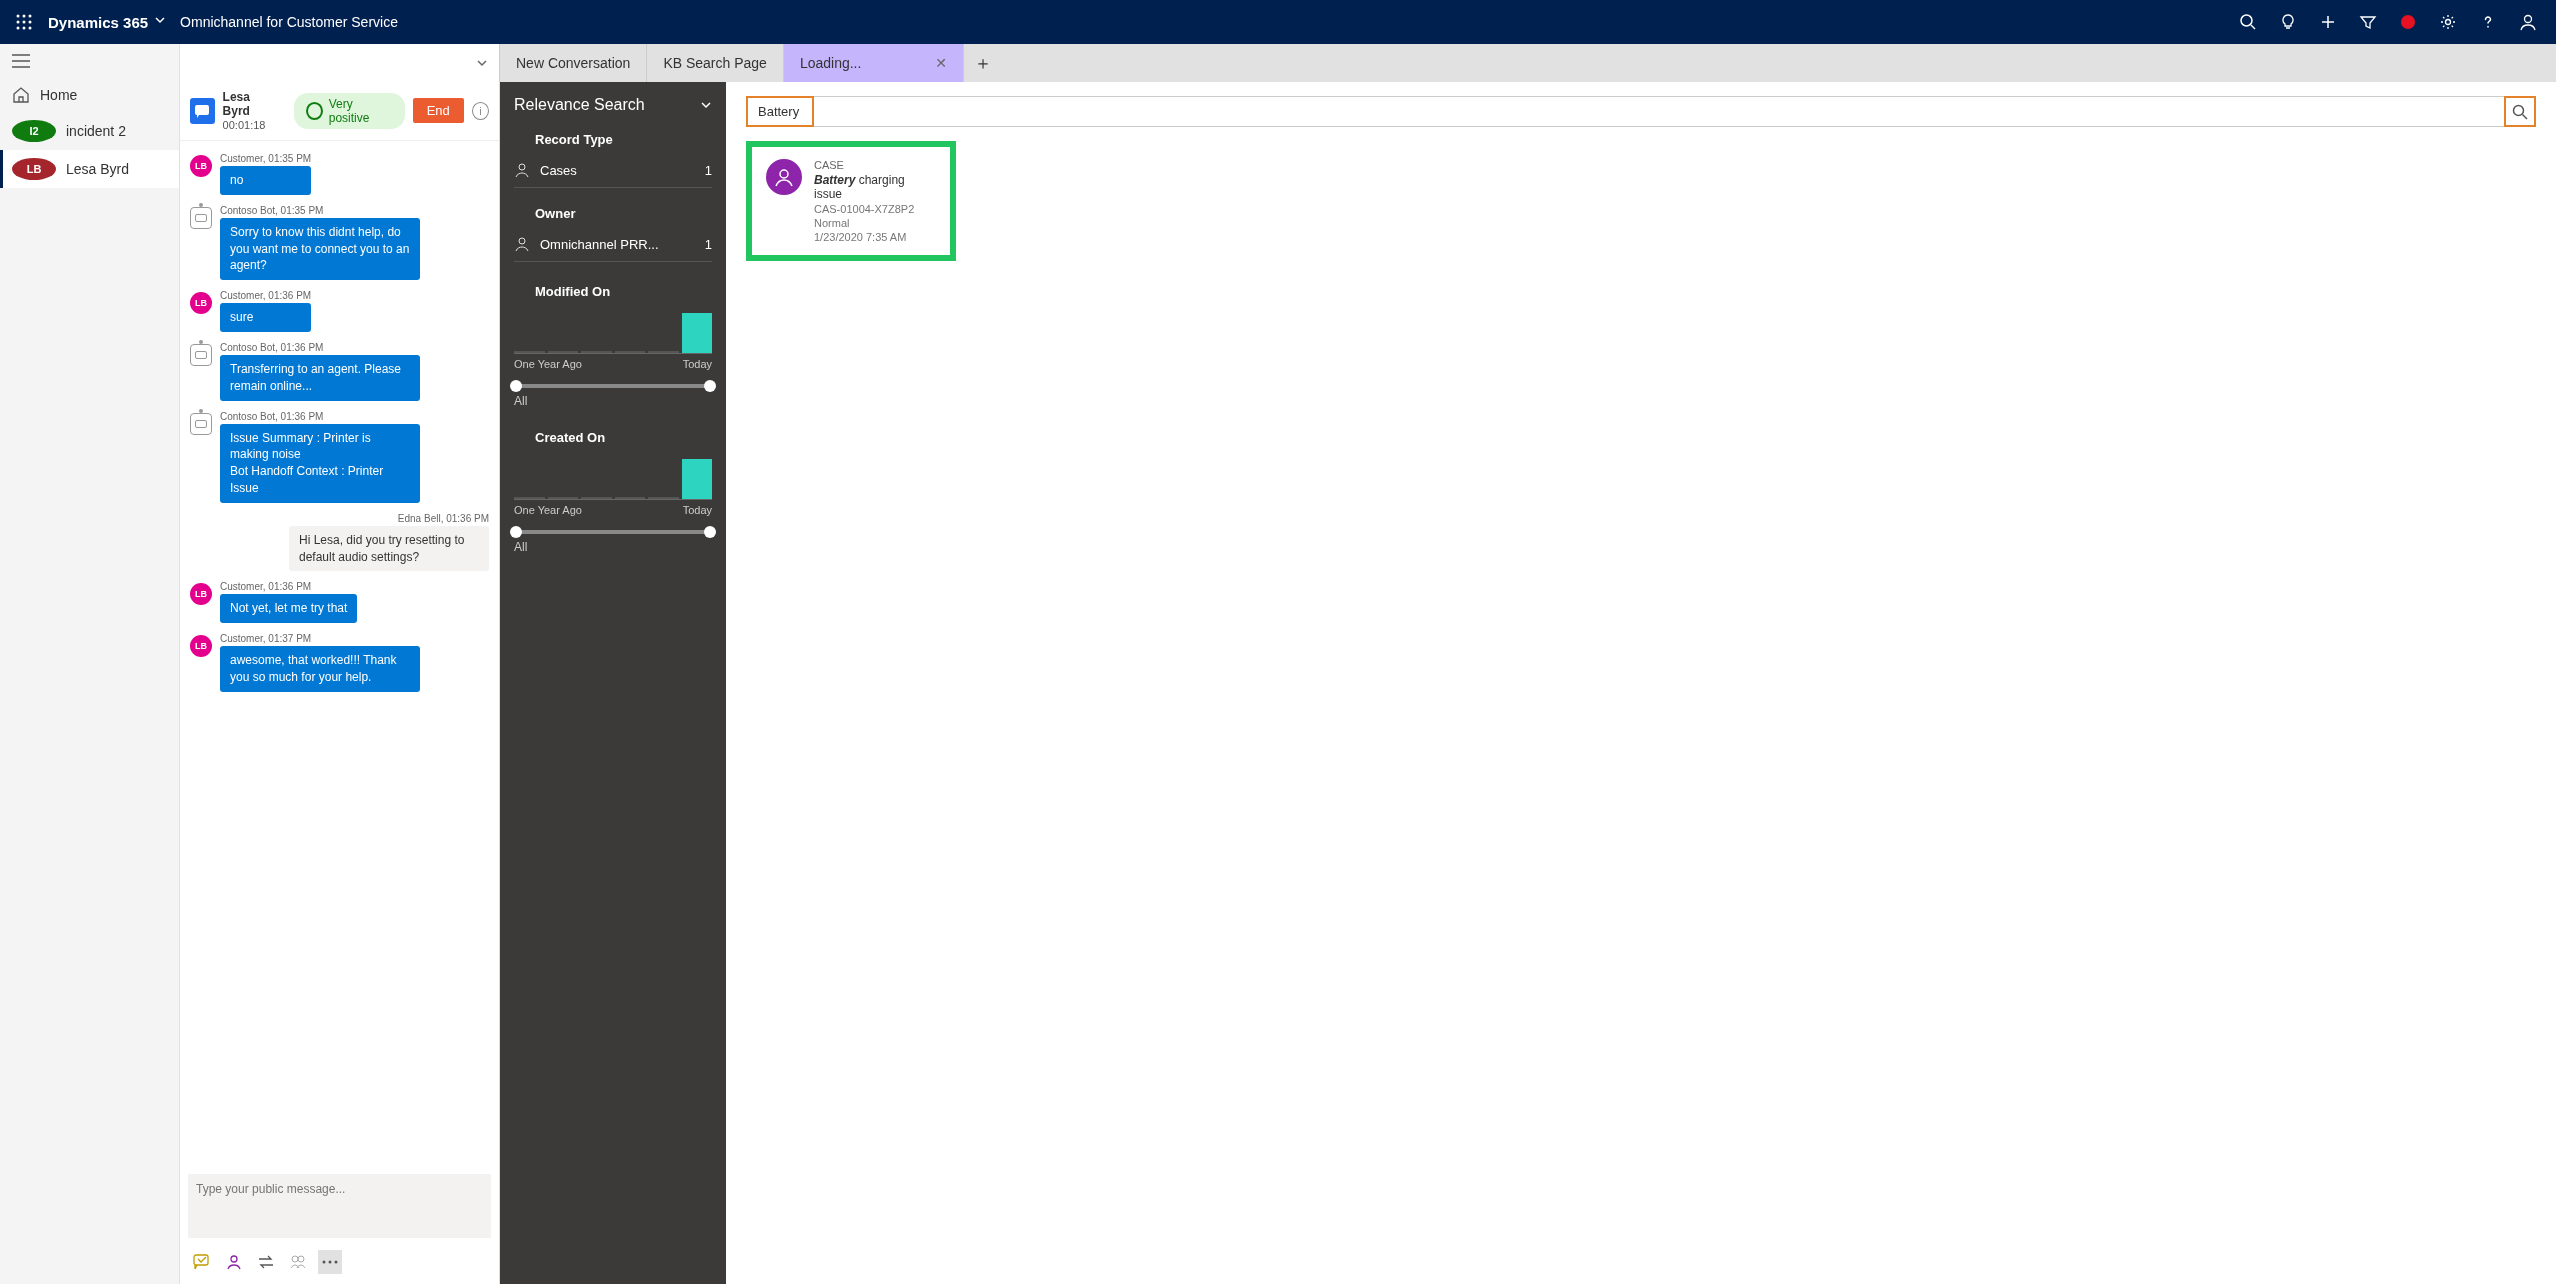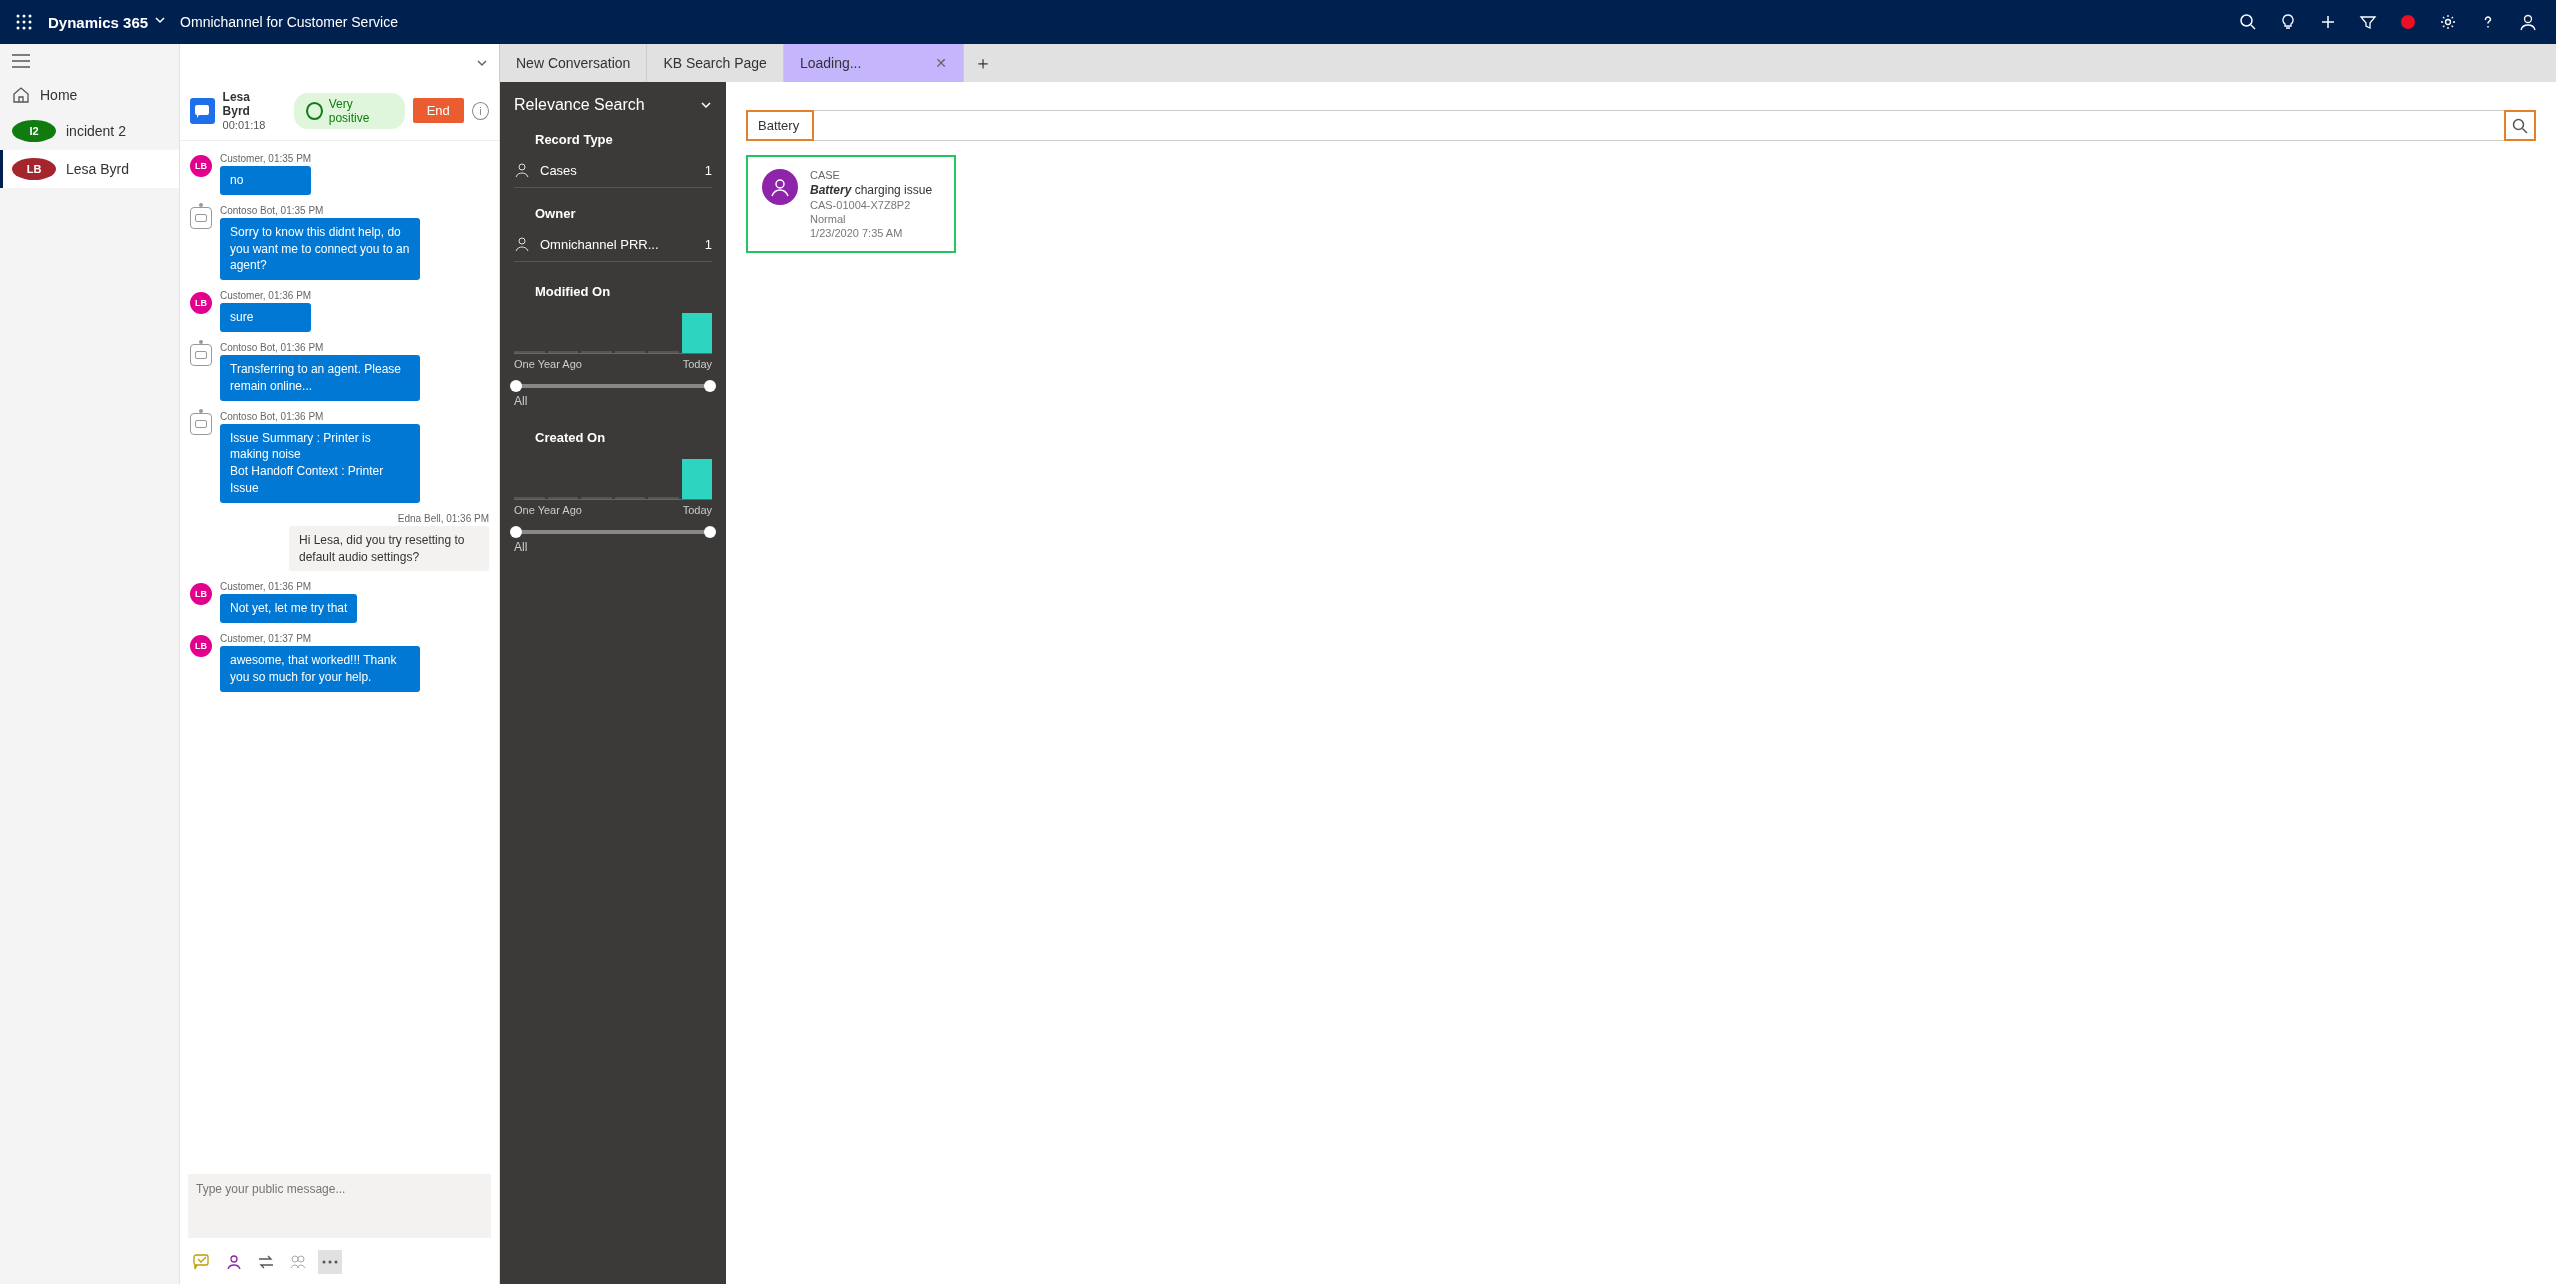--- a/index.html
+++ b/index.html
@@ -76,27 +76,27 @@
 .rel-row .lbl { display: flex; align-items: center; gap: 10px; }
 .rel-ico { width: 16px; height: 16px; opacity: 0.85; }
 .rel-chart { height: 45px; display: flex; align-items: flex-end; gap: 3px; margin-top: 10px; border-bottom: 1px solid #666; }
 .rel-bar { flex: 1; background: #2dd4bf; }
 .rel-axis { display: flex; justify-content: space-between; font-size: 11px; margin-top: 4px; color: #ccc; }
 .rel-slider { height: 4px; background: #888; margin-top: 14px; position: relative; border-radius: 2px; }
 .rel-slider .thumb { width: 12px; height: 12px; background: #fff; border-radius: 50%; position: absolute; top: -4px; }
 .rel-all { font-size: 12px; margin-top: 6px; color: #ccc; }
 
 
-.search-panel { flex: 1; background: #fff; padding: 28px 20px; overflow-y: auto; }
+.search-panel { flex: 1; background: #fff; padding: 14px 20px; overflow-y: auto; }
 .search-row { display: flex; gap: 0; margin-bottom: 14px; }
 .search-input-wrap { border: 2px solid #e38229; padding: 6px 10px; font-size: 13px; width: 68px; }
 .search-middle { flex: 1; border-top: 1px solid #ccc; border-bottom: 1px solid #ccc; }
 .search-btn { width: 32px; border: 2px solid #e38229; display: flex; align-items: center; justify-content: center; cursor: pointer; }
 
-.result-card { border: 2px solid #22c55e; padding: 12px 14px; width: 210px; display: flex; gap: 12px; }
+.result-card { border: 6px solid #22c55e; padding: 12px 14px; width: 210px; display: flex; gap: 12px; }
 .result-avatar { width: 36px; height: 36px; border-radius: 50%; background: #8e24aa; display: flex; align-items: center; justify-content: center; flex-shrink: 0; }
 .result-body { display: flex; flex-direction: column; gap: 2px; font-size: 11px; }
 .result-body .type { color: #666; font-size: 11px; }
 .result-body .title { font-size: 12px; }
 .result-body .title b { font-style: italic; font-weight: 700; }
 .result-body .sub { color: #777; }
 
 svg { display: block; }
 </style>
 </head>

